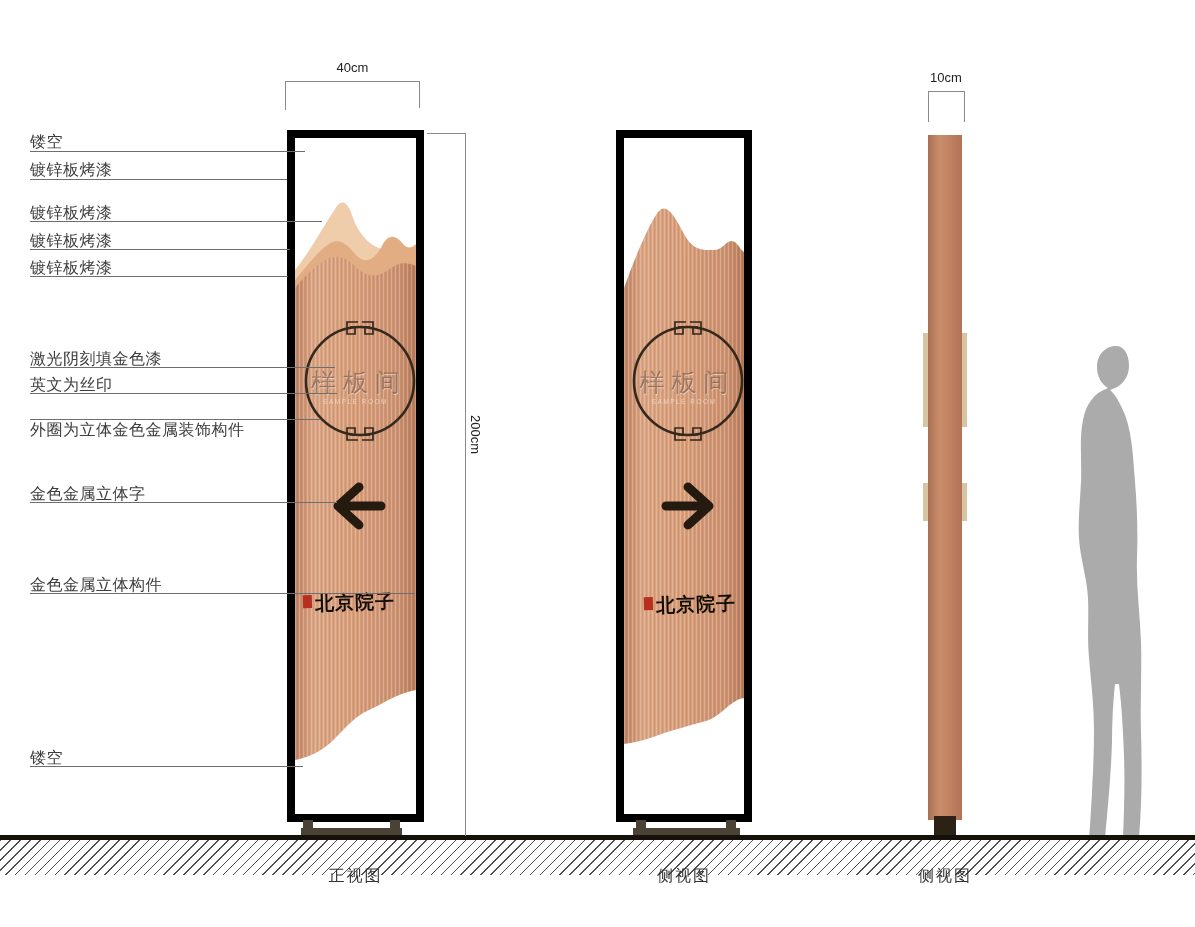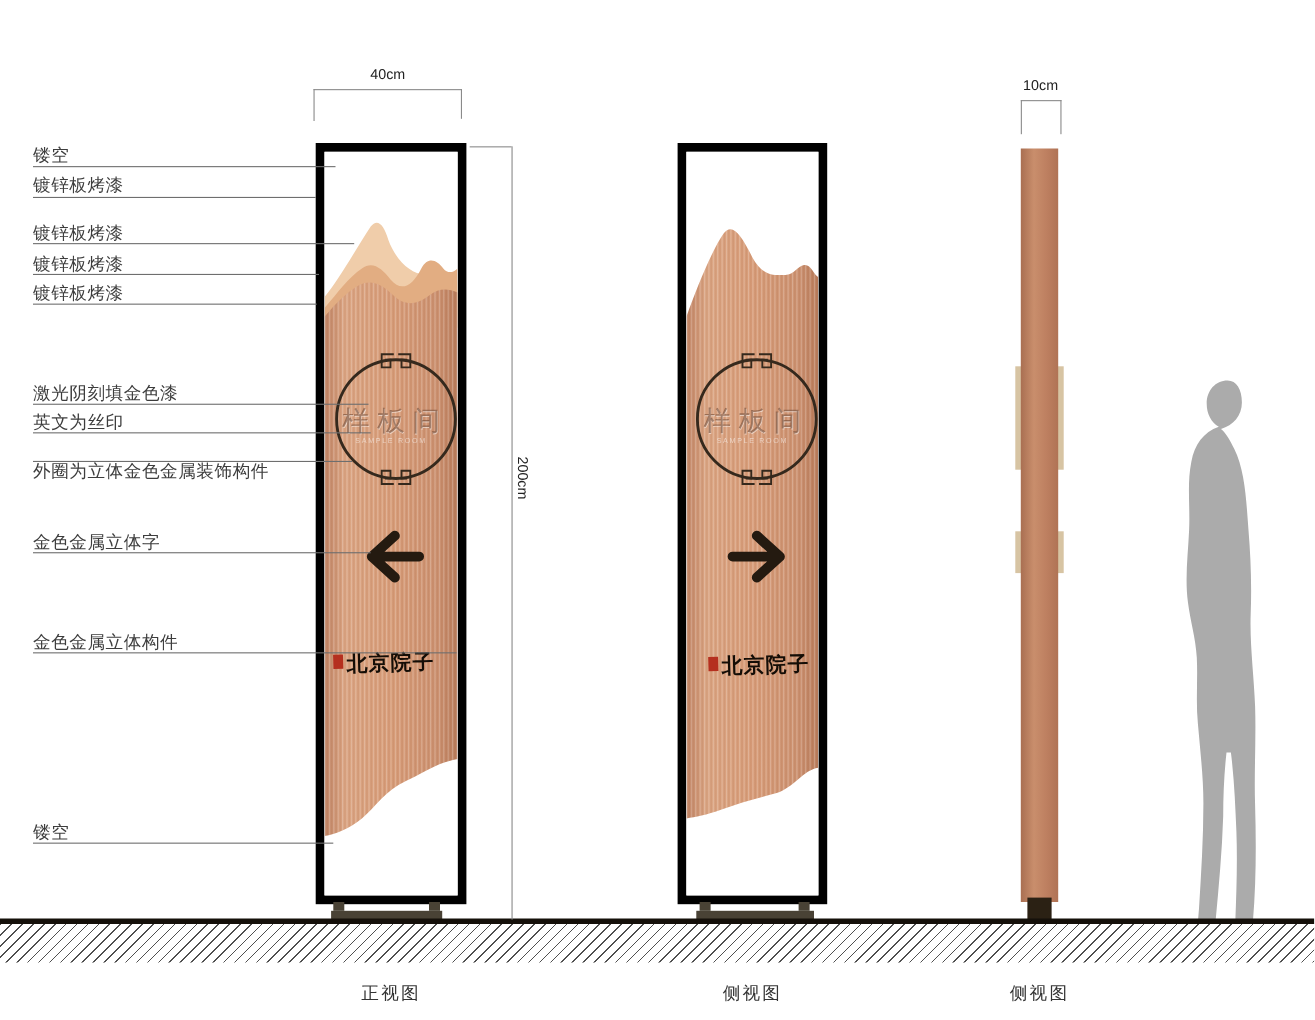--- a/index.html
+++ b/index.html
@@ -31,21 +31,21 @@
   
   .base-plate,.base-post{position:absolute;background:#494235;z-index:2;}
   .side-foot{position:absolute;background:#2b2114;z-index:2;}
   .ground-line{position:absolute;left:0;width:1195px;top:835px;height:5px;background:#15100a;z-index:3;}
   .ground-hatch{position:absolute;left:0;width:1195px;top:840px;height:35px;z-index:1;
     background:repeating-linear-gradient(135deg,rgba(35,35,35,0.8) 0px,rgba(35,35,35,0.8) 1px,transparent 1px,transparent 7px);}
   
   .side-body{position:absolute;background:linear-gradient(90deg,#a96f52 0%,#c98e6c 35%,#bd7f60 70%,#b07355 100%);z-index:2;}
   .side-strip{position:absolute;background:#d7c4a3;z-index:1;}
   
-  .caption{position:absolute;top:893px;font-size:16px;color:#333;letter-spacing:2px;text-align:center;z-index:6;}
+  .caption{position:absolute;top:866px;font-size:16px;color:#333;letter-spacing:2px;text-align:center;z-index:6;}
   .person{position:absolute;z-index:1;}
 </style>
 </head>
 <body>
 
 <div class="canvas">
 
   <div class="callout-text" style="top:132px">镂空</div>
   <div class="callout-line" style="top:151px;width:275px"></div>
 

